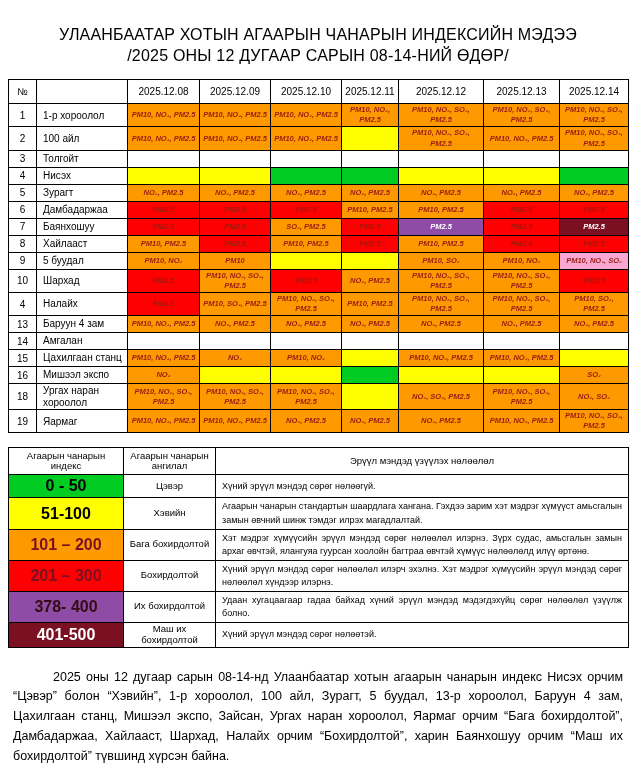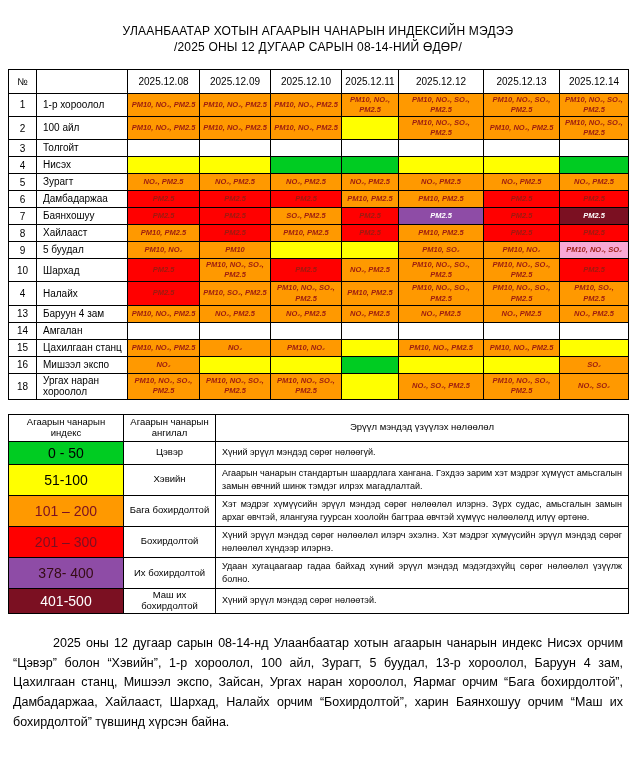--- a/index.html
+++ b/index.html
@@ -1,36 +1,36 @@
 <!DOCTYPE html>
 <html><head>
 <meta charset="utf-8">
 <style>
   html,body{margin:0;padding:0;}
   body{
     width:636px;height:777px;background:#ffffff;
     font-family:"Liberation Sans", sans-serif;color:#000;
     overflow:hidden;
   }
-  .title{ text-align:center; margin-top:24px; font-size:12px; line-height:1.32; letter-spacing:0.2px;}
+  .title{ text-align:center; margin-top:24px; font-size:16px; line-height:1.32; letter-spacing:0.2px;}
   .title div{white-space:nowrap;}
   table{border-collapse:collapse; table-layout:fixed;}
   
   .aqi{ width:620px; margin:13px 8px 0 8px;}
   .aqi td, .aqi th{ border:1px solid #000; padding:0; vertical-align:middle; overflow:hidden;}
   .aqi th{ font-weight:normal; font-size:10px; height:23px; text-align:center;}
   .aqi td{ height:14px; }
   .aqi .num{ text-align:center; font-size:10px; }
   .aqi .name{ text-align:left; font-size:10px; padding:1px 2px 1px 6px; line-height:1.15;}
   .aqi .pol{ text-align:center; font-style:italic; font-weight:bold; font-size:7.5px; line-height:1.35; padding:1px 3px;}
   
   .legend{ width:620px; margin:14px 8px 0 8px;}
   .legend td, .legend th{ border:1px solid #000; vertical-align:middle; overflow:hidden;}
   .legend th{ font-weight:normal; font-size:9.5px; text-align:center; height:24px; line-height:1.15; padding:1px 3px;}
-  .legend .range{ text-align:center; font-weight:normal; font-size:14px; height:20px;}
+  .legend .range{ text-align:center; font-weight:bold; font-size:16px; height:20px;}
   .legend .cls{ text-align:center; font-size:9.5px; padding:1px 2px; line-height:1.15;}
   .legend .eff{ text-align:justify; font-size:9px; padding:2px 6px; line-height:1.45;}
   .summary{ margin:20px 13px 0 13px; font-size:12.5px; line-height:1.58; text-align:justify; text-indent:40px;}
 </style>
 </head>
 <body>
 
 <div class="title">
   <div>УЛААНБААТАР ХОТЫН АГААРЫН ЧАНАРЫН ИНДЕКСИЙН МЭДЭЭ</div>
   <div>/2025 ОНЫ 12 ДУГААР САРЫН 08-14-НИЙ ӨДӨР/</div>
@@ -231,20 +231,31 @@
         <td class="num">18</td>
         <td class="name">Ургах наран хороолол</td>
         <td class="pol" style="background: rgb(255, 153, 0); color: rgb(155, 27, 16);">PM10, NO₂, SO₂, PM2.5</td>
         <td class="pol" style="background: rgb(255, 153, 0); color: rgb(155, 27, 16);">PM10, NO₂, SO₂, PM2.5</td>
         <td class="pol" style="background: rgb(255, 153, 0); color: rgb(155, 27, 16);">PM10, NO₂, SO₂, PM2.5</td>
         <td class="pol" style="background: rgb(255, 255, 0); color: rgb(155, 27, 16);"></td>
         <td class="pol" style="background: rgb(255, 153, 0); color: rgb(155, 27, 16);">NO₂, SO₂, PM2.5</td>
         <td class="pol" style="background: rgb(255, 153, 0); color: rgb(155, 27, 16);">PM10, NO₂, SO₂, PM2.5</td>
         <td class="pol" style="background: rgb(255, 153, 0); color: rgb(155, 27, 16);">NO₂, SO₂</td>
       </tr>
+      <tr>
+        <td class="num">19</td>
+        <td class="name">Яармаг</td>
+        <td class="pol" style="background: rgb(255, 153, 0); color: rgb(155, 27, 16);">PM10, NO₂, PM2.5</td>
+        <td class="pol" style="background: rgb(255, 153, 0); color: rgb(155, 27, 16);">PM10, NO₂, PM2.5</td>
+        <td class="pol" style="background: rgb(255, 153, 0); color: rgb(155, 27, 16);">NO₂, PM2.5</td>
+        <td class="pol" style="background: rgb(255, 153, 0); color: rgb(155, 27, 16);">NO₂, PM2.5</td>
+        <td class="pol" style="background: rgb(255, 153, 0); color: rgb(155, 27, 16);">NO₂, PM2.5</td>
+        <td class="pol" style="background: rgb(255, 153, 0); color: rgb(155, 27, 16);">PM10, NO₂, PM2.5</td>
+        <td class="pol" style="background: rgb(255, 153, 0); color: rgb(155, 27, 16);">PM10, NO₂, SO₂, PM2.5</td>
+      </tr>
     </tbody>
 </table>
 
 <table class="legend">
   <colgroup>
     <col style="width:115px">
       <col style="width:92px">
       <col style="width:413px">
   </colgroup>
   <thead>

